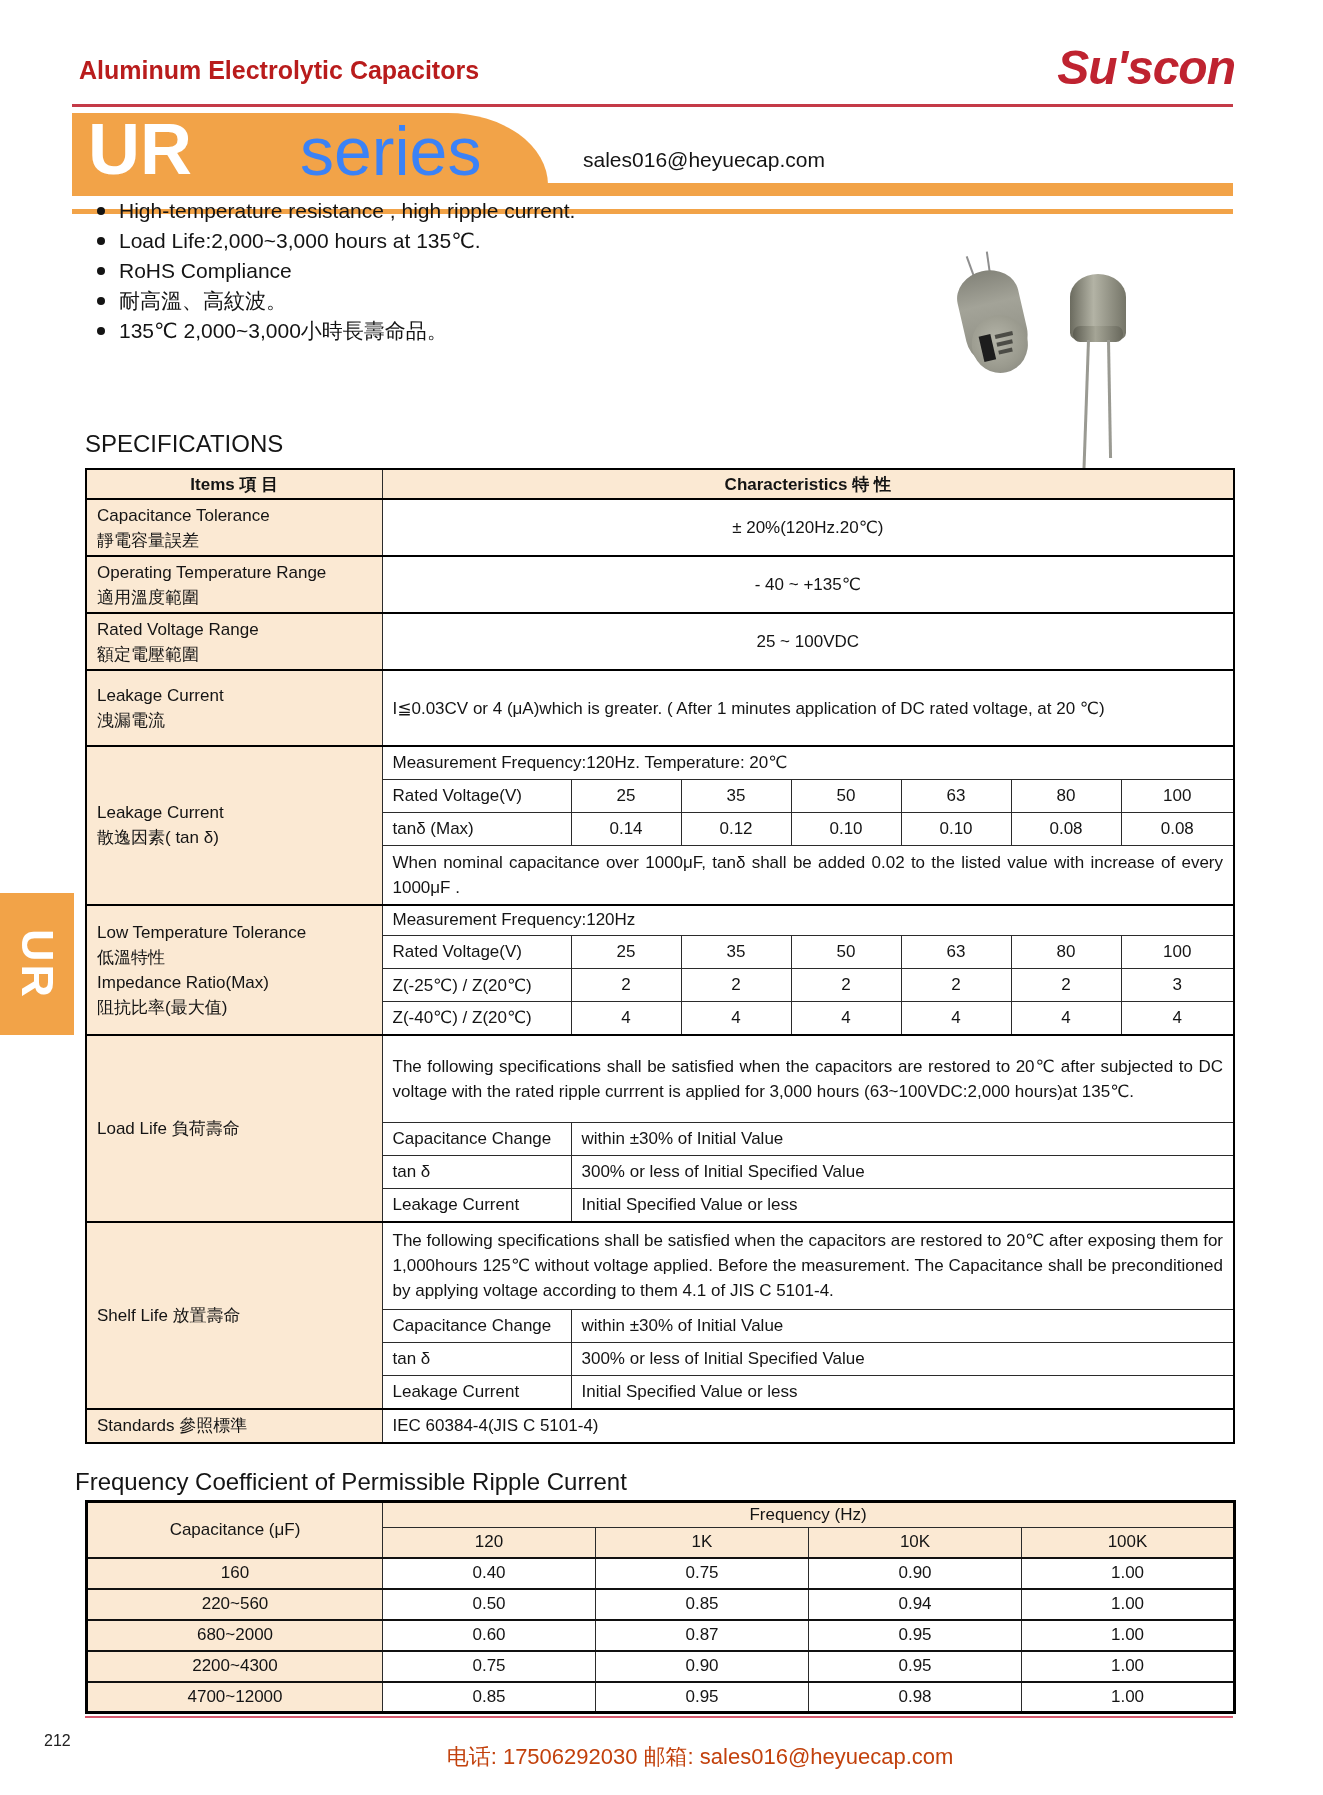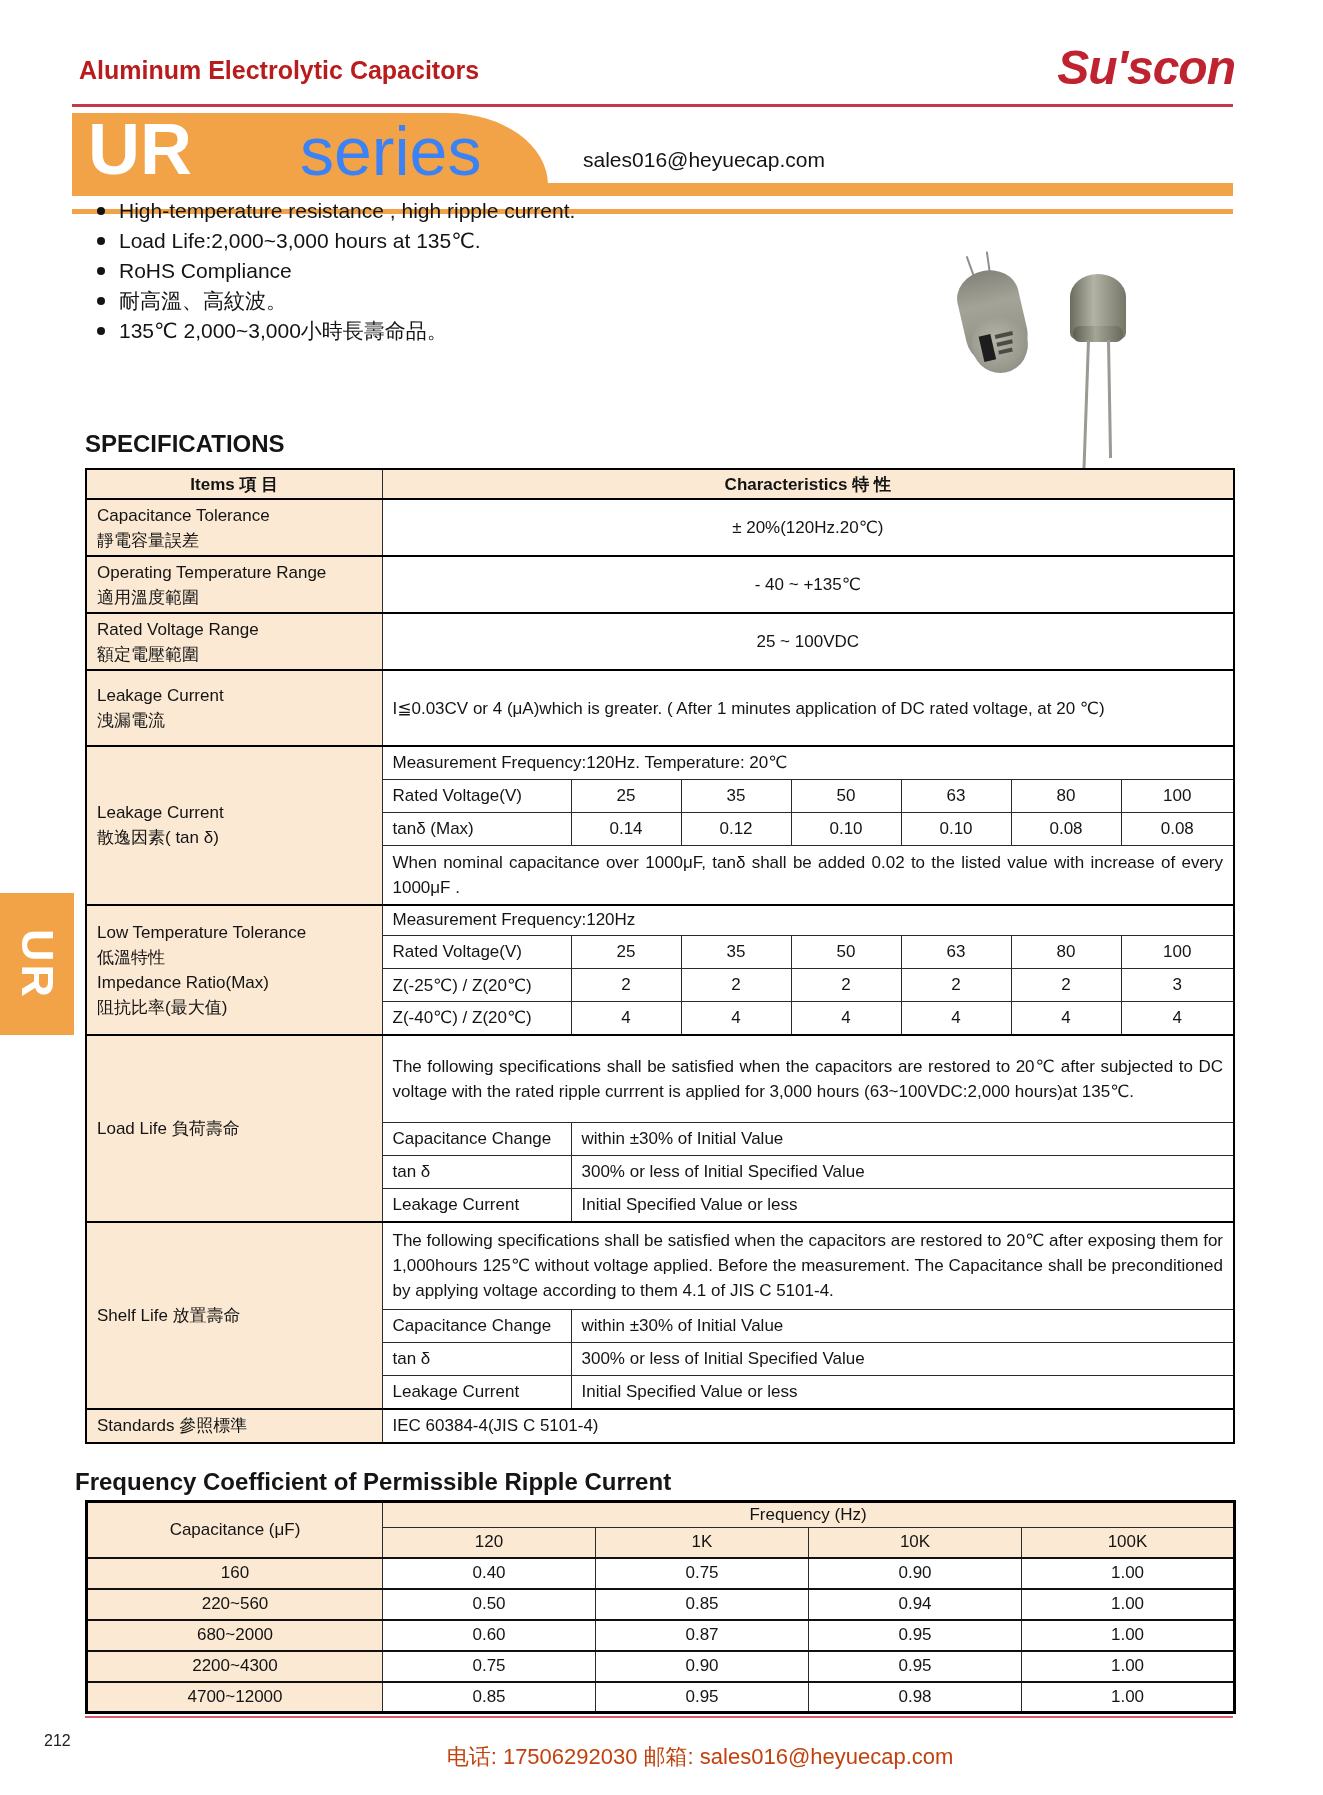--- a/index.html
+++ b/index.html
@@ -50,21 +50,21 @@
   .cap2 .lead { position:absolute; top:66px; width:3px; background:#9a9a92; transform-origin:top; }
   .cap2 .l1 { left:17px; height:130px; transform:rotate(2deg); }
   .cap2 .l2 { left:37px; height:118px; transform:rotate(-1deg); }
 
   
   .side-tab { position:absolute; left:0; top:893px; width:74px; height:142px; background:#f2a348;
               display:flex; align-items:center; justify-content:center; }
   .side-tab span { writing-mode:vertical-rl; font-size:45px; font-weight:bold; color:#fff; letter-spacing:3px; }
 
   
-  .sec-title { position:absolute; font-size:24px; font-weight:bold; color:#151515; }
+  .sec-title { position:absolute; font-size:24px; font-weight:normal; color:#151515; }
   .t-spec { left:85px; top:430px; }
   .t-freq { left:75px; top:1468px; }
 
   
   table { border-collapse:collapse; table-layout:fixed; }
   td { border:1px solid #2b2b2b; vertical-align:middle; font-size:17px; color:#141414; overflow:hidden; }
   .cream { background:#fbe9d3; }
   .center { text-align:center; }
   .bold { font-weight:bold; }
   .pad { padding-left:10px; padding-right:6px; }

